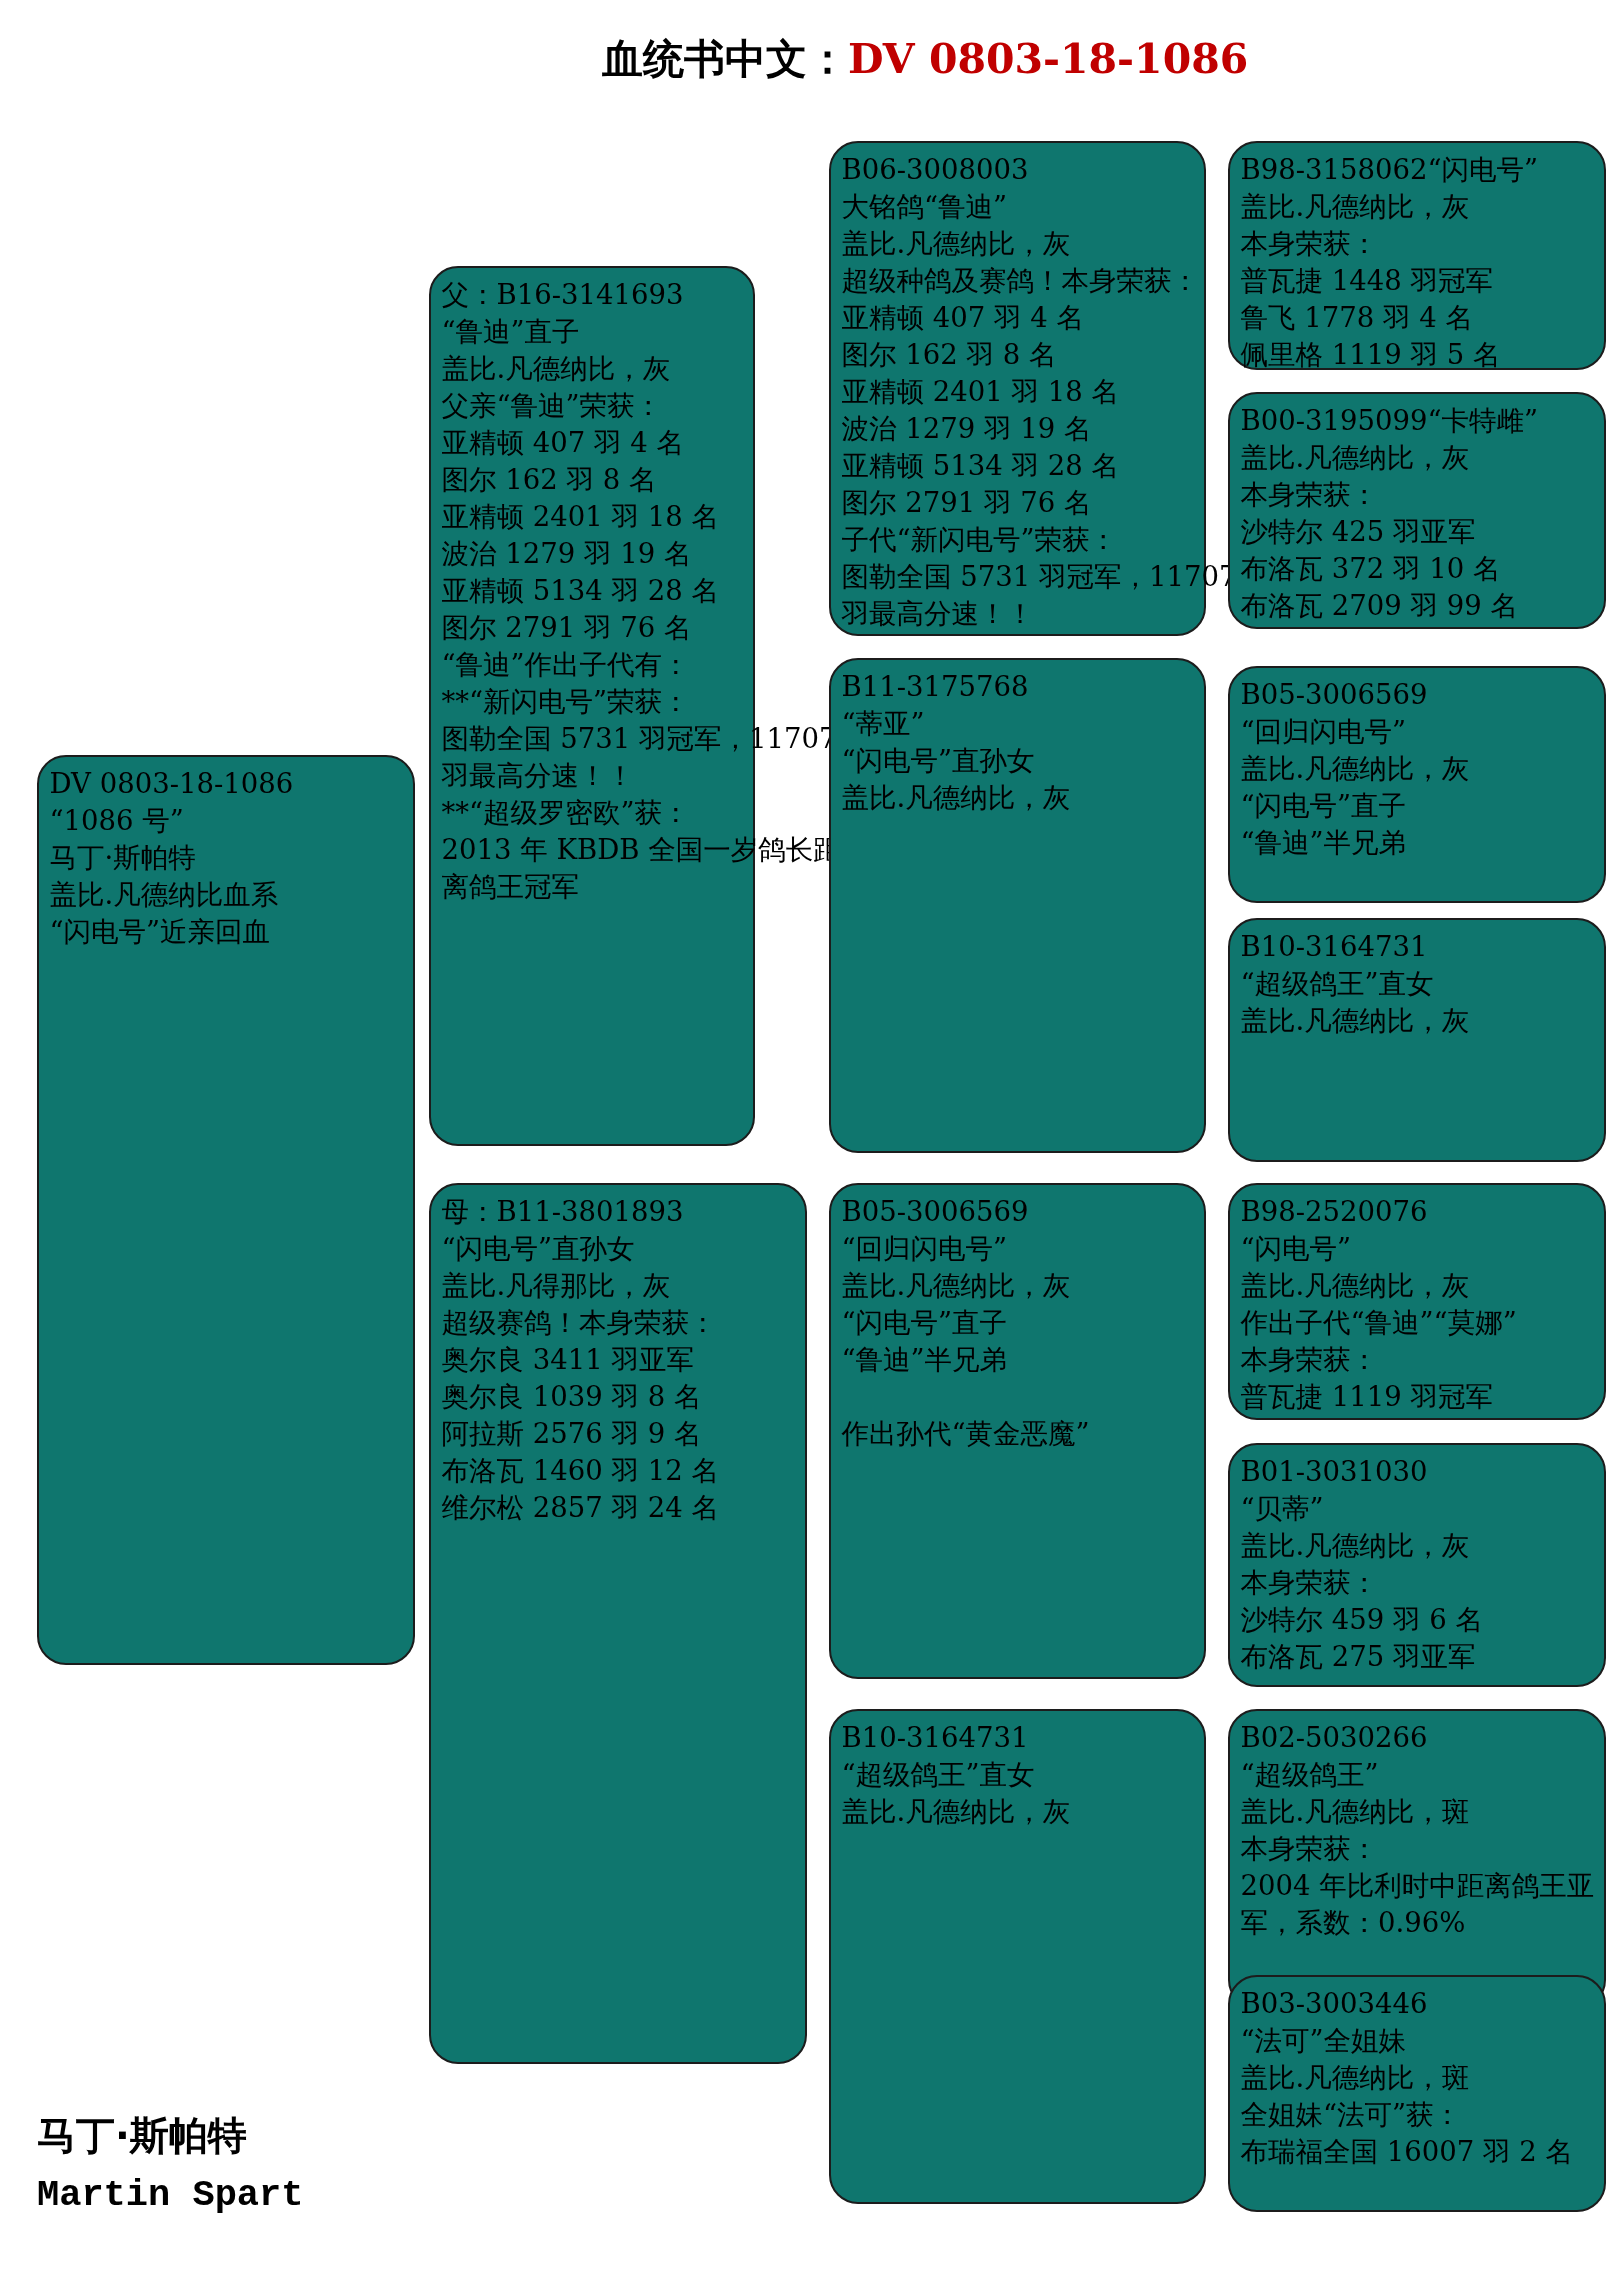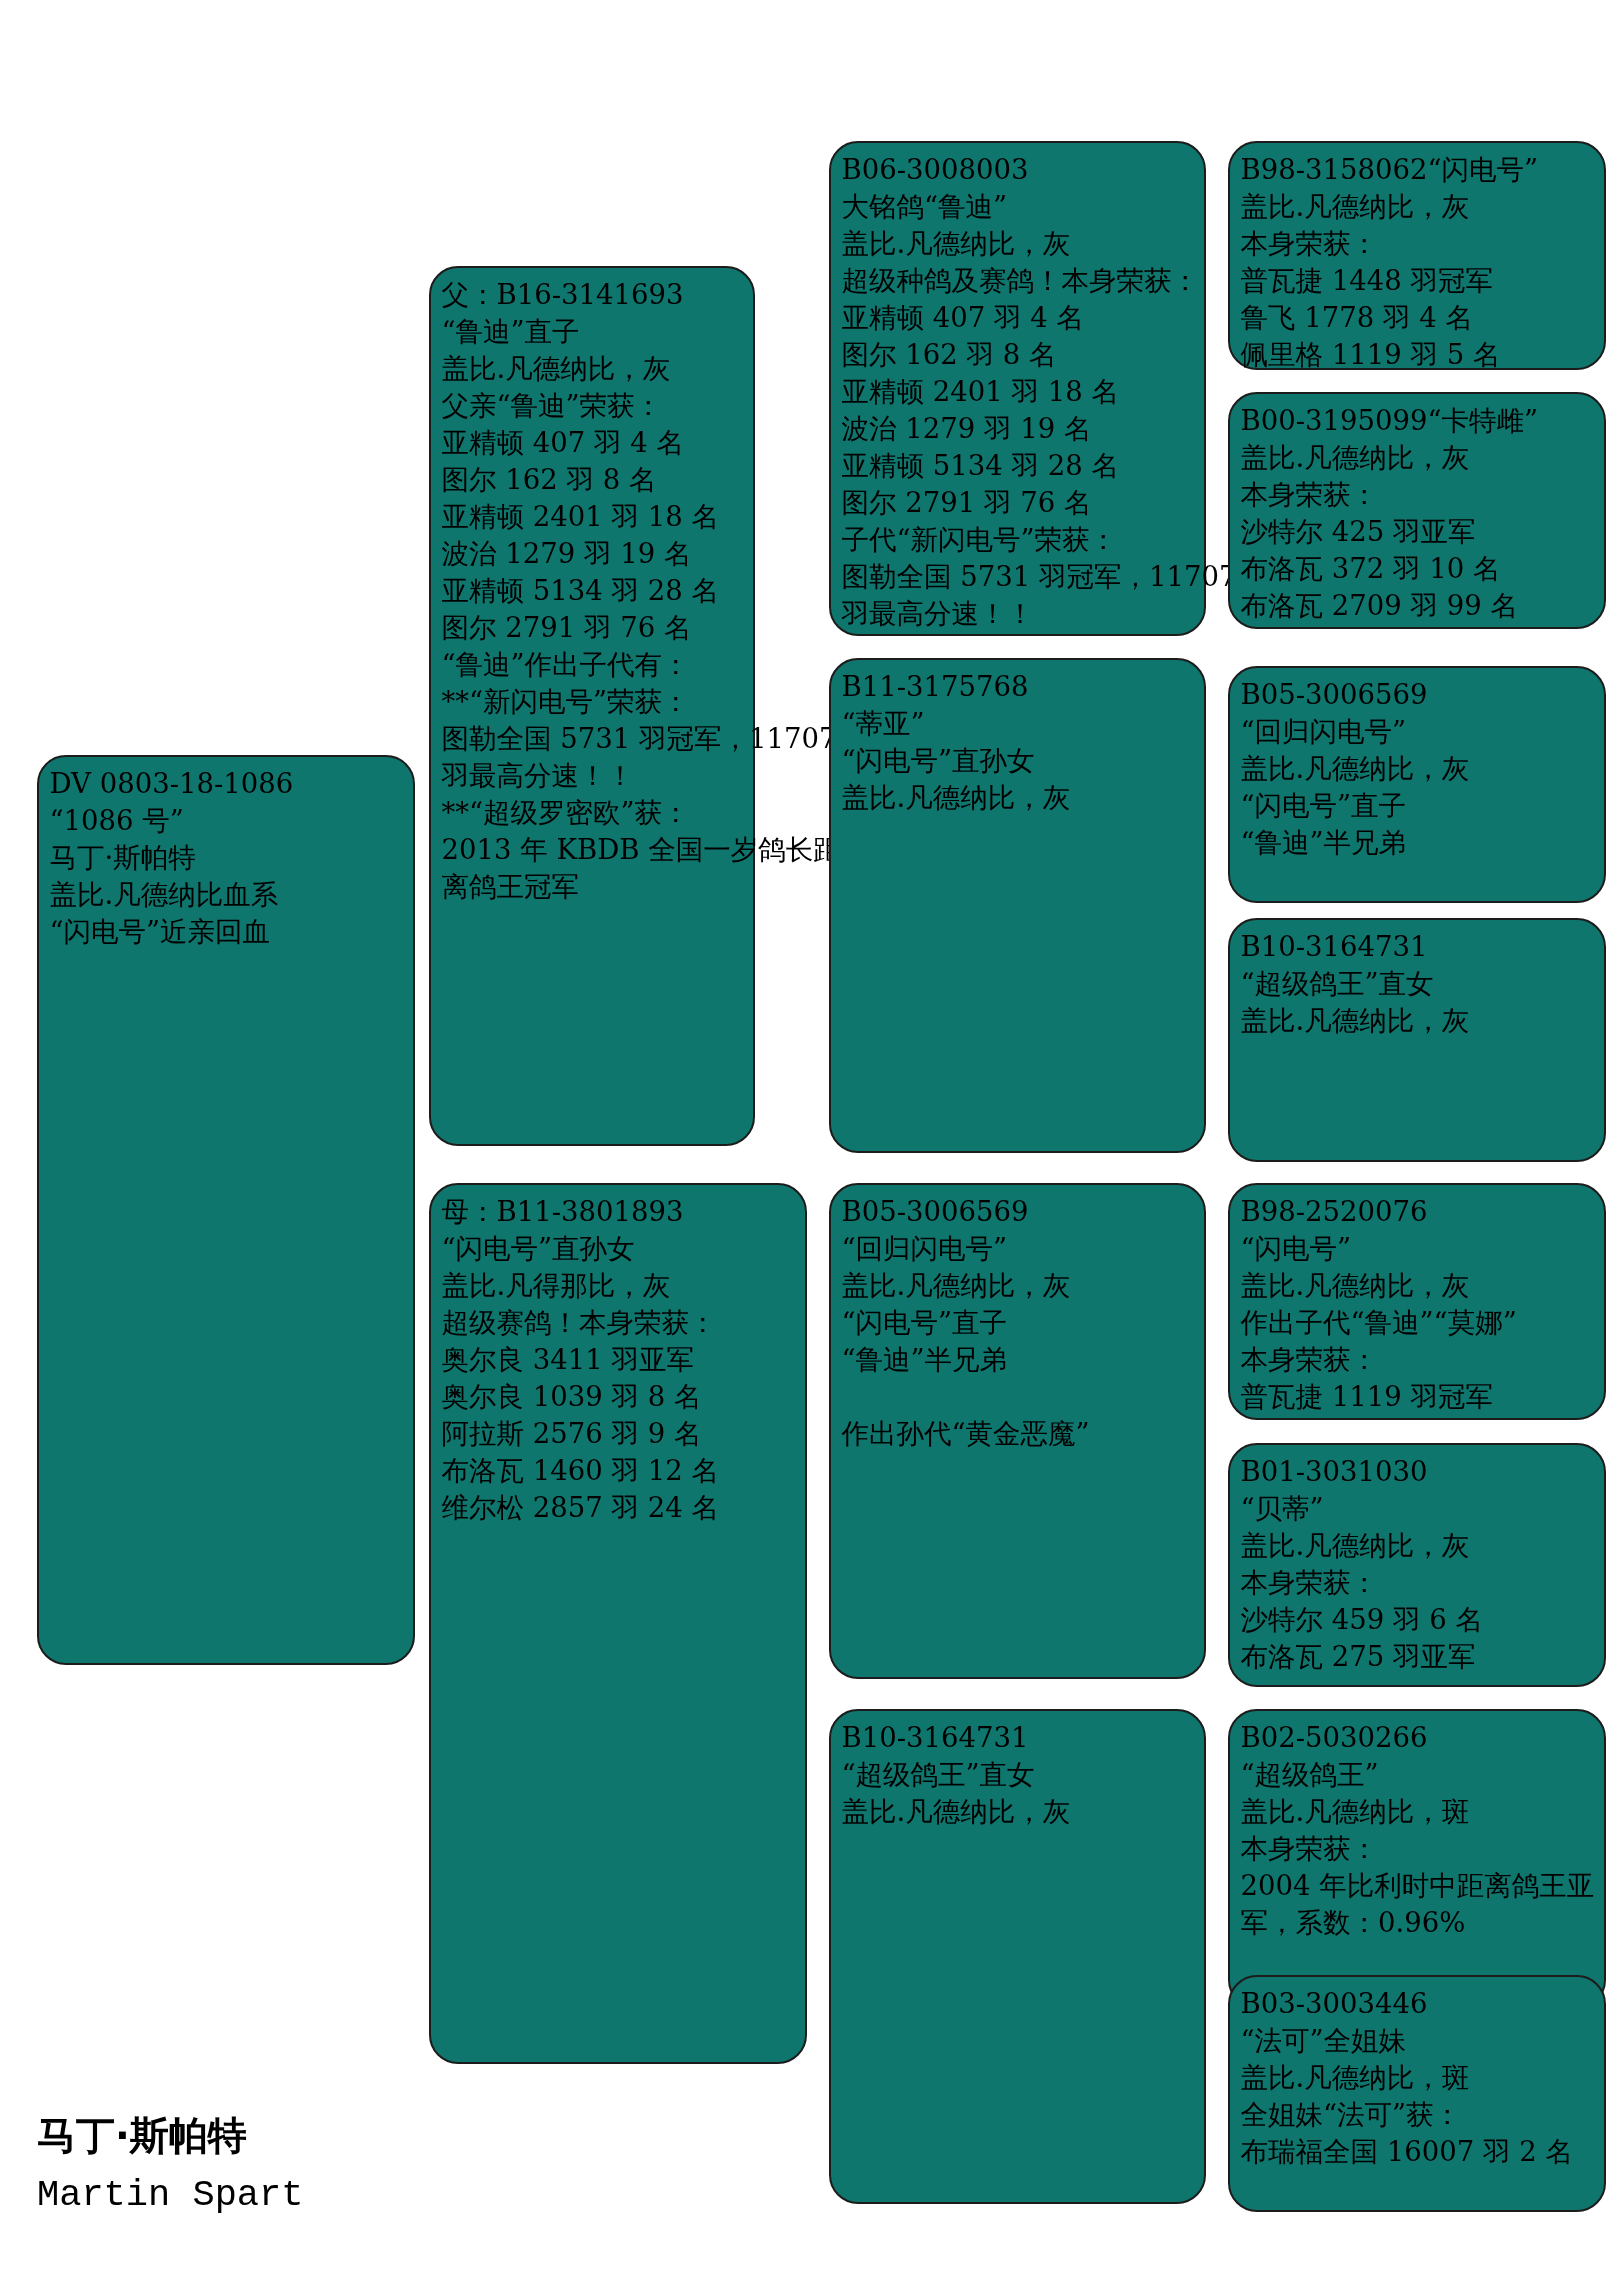--- a/index.html
+++ b/index.html
@@ -49,28 +49,31 @@
   .breeder .b2{
     font-family:"DejaVu Sans","Liberation Sans",sans-serif;
     font-size:39px;
     line-height:60px;
     font-weight:900;
   }
   .breeder .b3{
     font-family:"Liberation Mono","DejaVu Sans Mono",monospace;
     font-size:37px;
     line-height:59px;
-    font-weight:normal;
+    font-weight:bold;
   }
 </style>
 </head>
 <body>
 
 <div id="page">
 
+  <div class="title">
+    <span>血统书中文：</span><span class="title-num" style="color: rgb(192, 0, 0);">DV 0803-18-1086</span>
+  </div>
 
   <div class="pbox" style="left:37px;top:755px;width:378px;height:910px">
       <div class="line">DV 0803-18-1086</div>
       <div class="line">“1086 号”</div>
       <div class="line">马丁·斯帕特</div>
       <div class="line">盖比.凡德纳比血系</div>
       <div class="line">“闪电号”近亲回血</div>
     </div>
 
   <div class="pbox" style="left:429px;top:266px;width:326px;height:880px">

